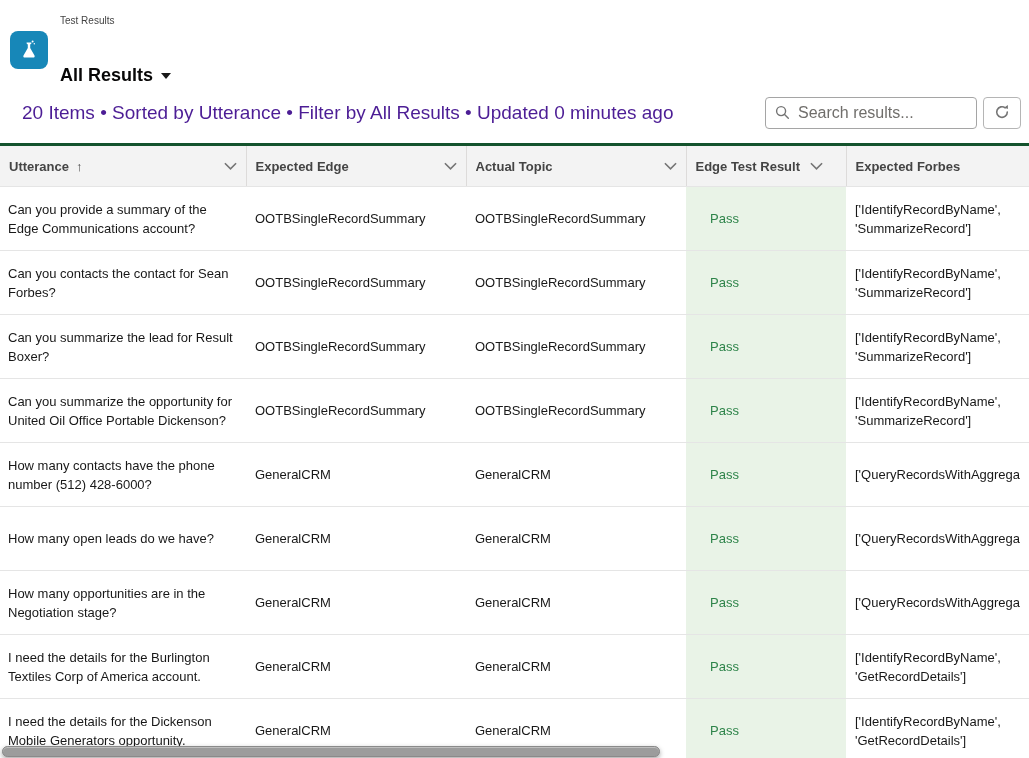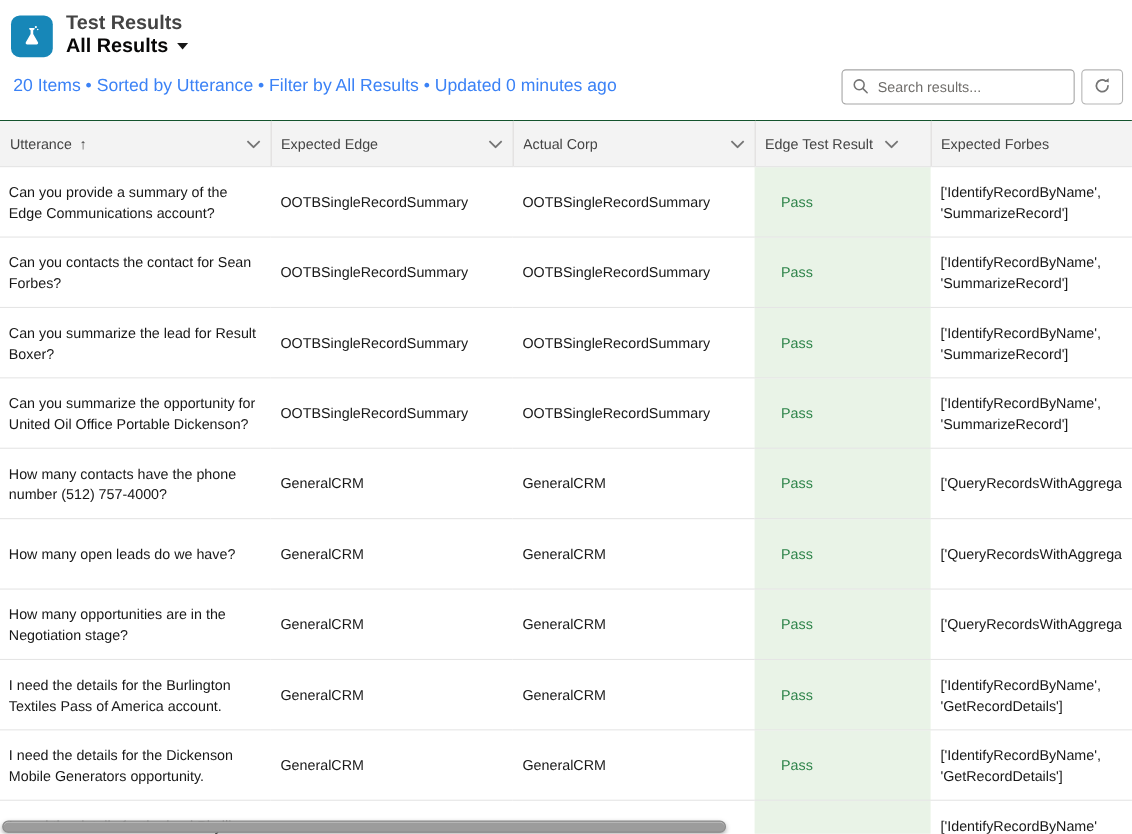--- a/index.html
+++ b/index.html
@@ -4,46 +4,46 @@
 <style>
   * { margin:0; padding:0; box-sizing:border-box; }
   html,body { width:1029px; height:758px; overflow:hidden; background:#fff;
     font-family:"Liberation Sans", sans-serif; color:#181818; position:relative; }
 
   
   .page-header { display:flex; align-items:center; gap:12px; padding:12px 16px 6px 10px; }
   .entity-icon { width:38px; height:38px; border-radius:8px; background:#1787b8;
     display:flex; align-items:center; justify-content:center; flex:0 0 38px; }
   .titles { display:flex; flex-direction:column; }
-  .entity-label { font-size:18px; color:#444; line-height:17px;font-weight:bold; }
-  .view-row { display:flex; align-items:center; gap:8px; cursor:pointer; }
+  .entity-label { font-size:10px; color:#444; line-height:17px; }
+  .view-row { display:flex; align-items:center; gap:8px; cursor:pointer;margin-top:34px; }
   .view-label { font-size:18px; font-weight:700; color:#080707; line-height:24px; }
   .caret-down { width:0; height:0; border-left:5px solid transparent;
     border-right:5px solid transparent; border-top:6px solid #181818; margin-top:2px; }
 
   
   .list-controls { display:flex; align-items:center; justify-content:space-between;
     padding:4px 8px 14px 12px; }
-  .summary-text { font-size:16px; color:#3b82f6; }
+  .summary-text { font-size:19px; color:#4c1d95;margin-left:10px; }
   .controls-right { display:flex; align-items:center; gap:6px; }
   .search-box { position:relative; width:212px; height:32px; }
   .search-box input { width:100%; height:100%; border:1px solid #a5a5a5; border-radius:4px;
-    padding:0 10px 0 32px; font-size:13px; color:#181818;
+    padding:0 10px 0 32px; font-size:16px; color:#181818;
     font-family:"Liberation Sans", sans-serif; outline:none; }
   .search-box input::placeholder { color:#706e6b; }
   .search-glyph { position:absolute; left:10px; top:8px; }
   .refresh-btn { width:38px; height:32px; border:1px solid #b5b5b5; border-radius:4px;
     background:#fff; display:flex; align-items:center; justify-content:center; cursor:pointer; }
 
   
   .table-wrap { width:1029px; overflow:hidden; }
   table { border-collapse:collapse; table-layout:fixed; width:1110px; }
   col.c1{width:246px;} col.c2{width:220px;} col.c3{width:220px;} col.c4{width:160px;} col.c5{width:264px;}
-  thead th { background:#f3f3f3; border-top:1px solid #14532d; border-bottom:1px solid #e5e5e5;
-    height:42px; text-align:left; font-size:13px; font-weight:400; color:#444; padding:0 9px; }
+  thead th { background:#f3f3f3; border-top:3px solid #14532d; border-bottom:1px solid #e5e5e5;
+    height:42px; text-align:left; font-size:13px; font-weight:700; color:#444; padding:0 9px; }
   thead th + th { border-left:1px solid #dddbda; }
   .th-inner { display:flex; align-items:center; width:100%; }
   .th-label { white-space:nowrap; overflow:hidden; }
   .sort-arrow { margin-left:7px; font-size:13px; color:#444; }
   .th-spacer { flex:1; }
   .th-chevron { display:flex; align-items:center; cursor:pointer; padding-left:6px; }
 
   tbody tr { height:64px; background:#fff; cursor:pointer; }
   tbody td { border-bottom:1px solid #e5e5e5; vertical-align:middle; padding:6px 9px;
     font-size:13px; line-height:19px; color:#181818; }
@@ -129,21 +129,21 @@
             <span class="th-spacer"></span>
             <span class="th-chevron">
               <svg width="13" height="8" viewBox="0 0 14 8">
                   <path d="M1 1l6 6 6-6" fill="none" stroke="#747474" stroke-width="1.7"></path>
                 </svg>
             </span>
           </div>
         </th>
         <th>
           <div class="th-inner">
-            <span class="th-label">Actual Corp</span>
+            <span class="th-label">Actual Topic</span>
             <span class="th-spacer"></span>
             <span class="th-chevron">
               <svg width="13" height="8" viewBox="0 0 14 8">
                   <path d="M1 1l6 6 6-6" fill="none" stroke="#747474" stroke-width="1.7"></path>
                 </svg>
             </span>
           </div>
         </th>
         <th>
           <div class="th-inner">
@@ -185,42 +185,42 @@
     <td>['IdentifyRecordByName', 'SummarizeRecord']</td>
   </tr>
         <tr>
     <td>Can you summarize the opportunity for United Oil Office Portable Dickenson?</td>
     <td>OOTBSingleRecordSummary</td>
     <td>OOTBSingleRecordSummary</td>
     <td class="result-cell">Pass</td>
     <td>['IdentifyRecordByName', 'SummarizeRecord']</td>
   </tr>
         <tr>
-    <td>How many contacts have the phone number (512) 757-4000?</td>
+    <td>How many contacts have the phone number (512) 428-6000?</td>
     <td>GeneralCRM</td>
     <td>GeneralCRM</td>
     <td class="result-cell">Pass</td>
     <td>['QueryRecordsWithAggrega</td>
   </tr>
         <tr>
     <td>How many open leads do we have?</td>
     <td>GeneralCRM</td>
     <td>GeneralCRM</td>
     <td class="result-cell">Pass</td>
     <td>['QueryRecordsWithAggrega</td>
   </tr>
         <tr>
     <td>How many opportunities are in the Negotiation stage?</td>
     <td>GeneralCRM</td>
     <td>GeneralCRM</td>
     <td class="result-cell">Pass</td>
     <td>['QueryRecordsWithAggrega</td>
   </tr>
         <tr>
-    <td>I need the details for the Burlington Textiles Pass of America account.</td>
+    <td>I need the details for the Burlington Textiles Corp of America account.</td>
     <td>GeneralCRM</td>
     <td>GeneralCRM</td>
     <td class="result-cell">Pass</td>
     <td>['IdentifyRecordByName', 'GetRecordDetails']</td>
   </tr>
         <tr>
     <td>I need the details for the Dickenson Mobile Generators opportunity.</td>
     <td>GeneralCRM</td>
     <td>GeneralCRM</td>
     <td class="result-cell">Pass</td>

